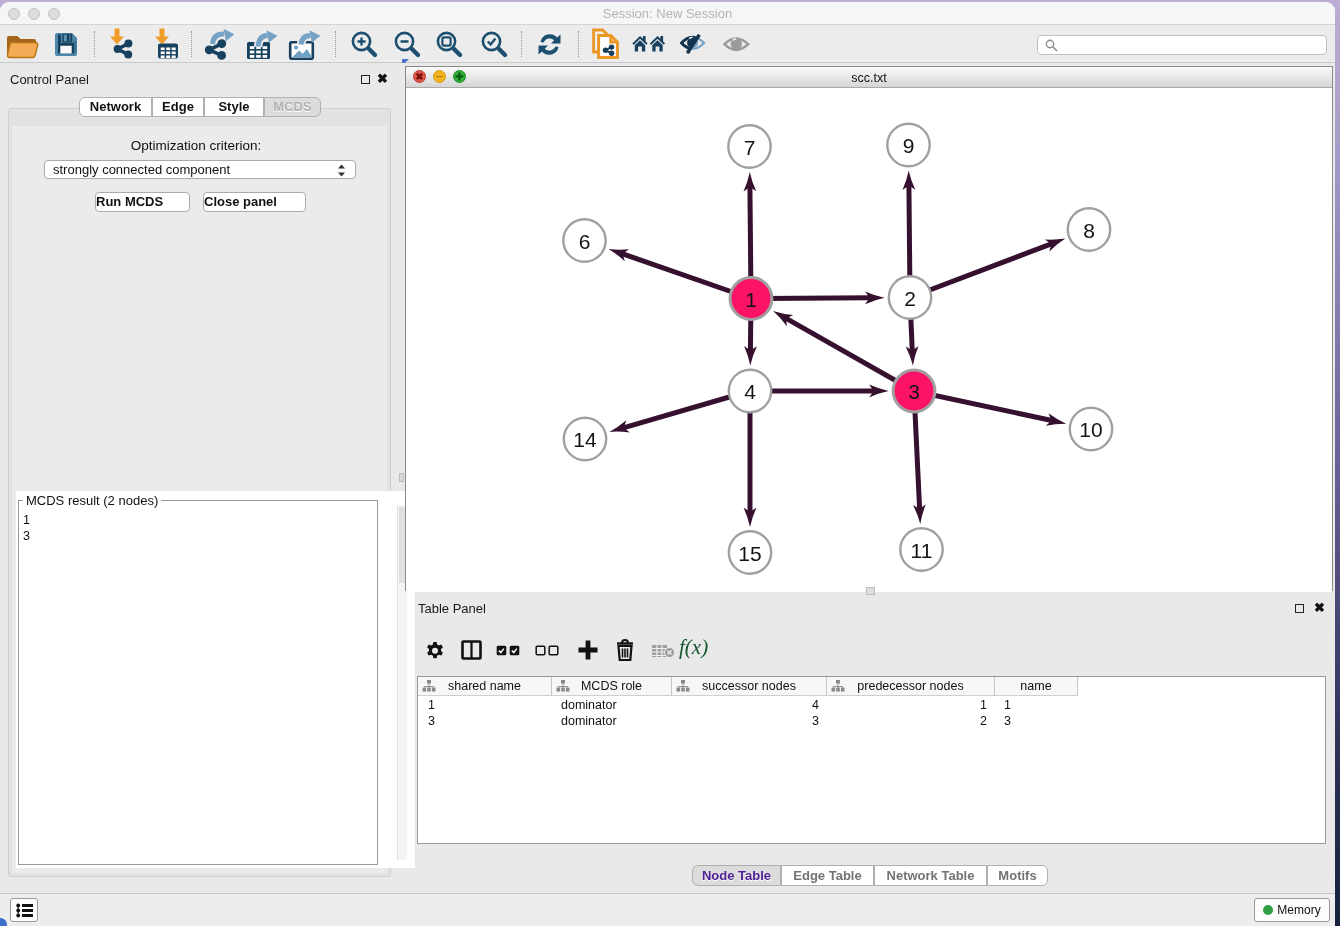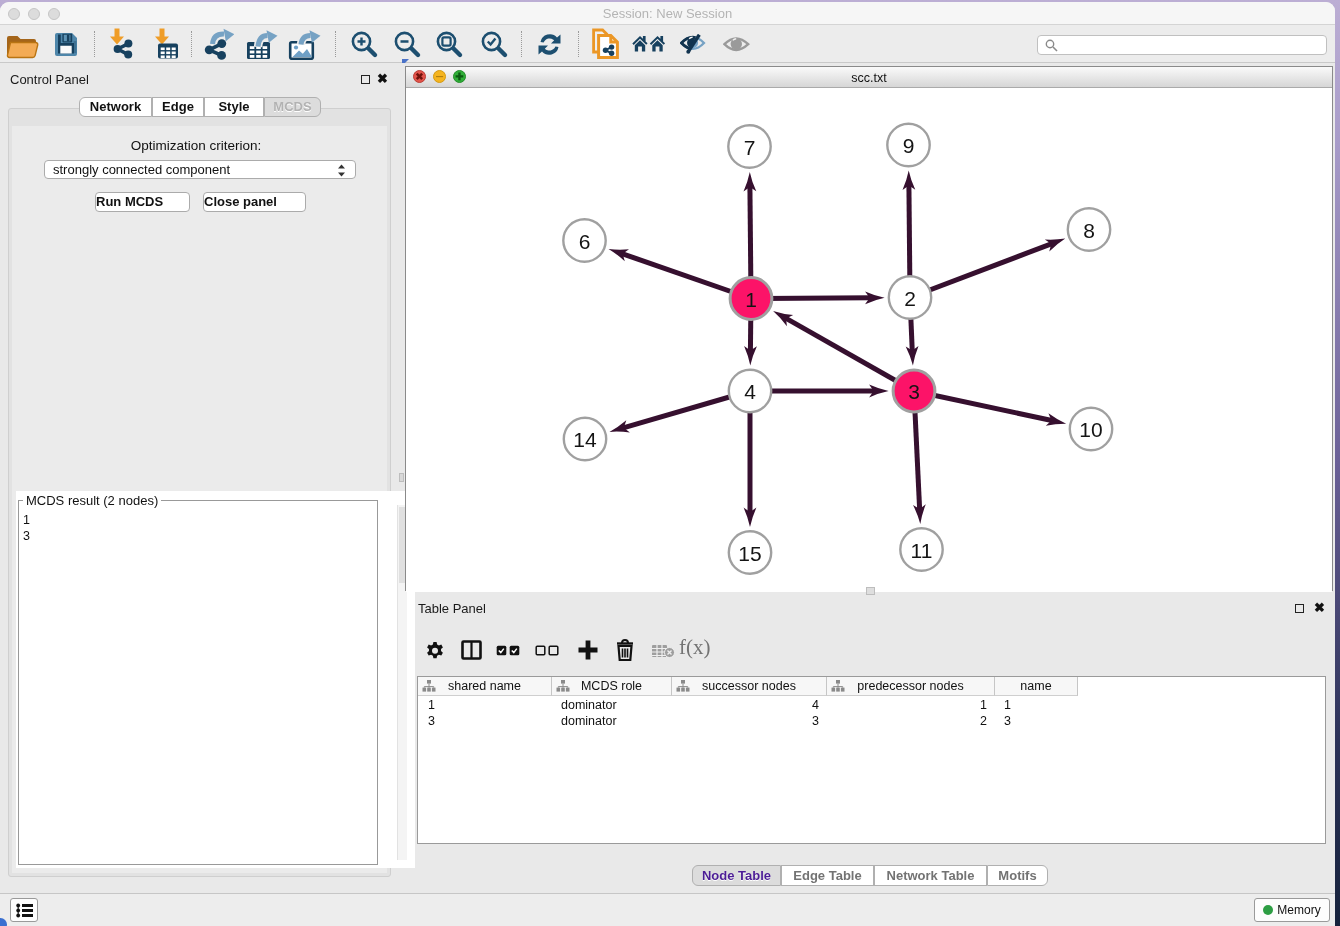--- a/index.html
+++ b/index.html
@@ -330,21 +330,21 @@
           <path d="M7.5 9.5 v9 M10 9.5 v9 M12.5 9.5 v9" stroke="#111" stroke-width="1.6"></path>
         </svg>
 <svg style="position:absolute;left:234px;top:6px" width="24" height="14" viewBox="0 0 24 14">
           <rect x="1" y="1" width="15" height="12" rx="1" fill="#9e9e9e"></rect>
           <g stroke="#efefef" stroke-width="1.2">
             <path d="M1 4.5 h15 M1 8 h15 M1 11.5 h15 M6 1 v12 M11 1 v12"></path>
           </g>
           <circle cx="18.5" cy="8.5" r="5" fill="#9e9e9e" stroke="#efefef" stroke-width="1"></circle>
           <path d="M16.5 6.5 l4 4 M20.5 6.5 l-4 4" stroke="#efefef" stroke-width="1.4"></path>
         </svg>
-<div style="position:absolute;left:262px;top:-3px;font-family:'Liberation Serif',serif;font-size:21px;color:#737373">f(x)</div>
+<div style="position:absolute;left:262px;top:-3px;font-family:'Liberation Serif',serif;font-style:italic;font-size:21px;color:#14532d">f(x)</div>
 
 </div>
     <div id="tblbox">
 <div class="hcell" style="left:0;width:134px"><svg class="hico" width="14" height="12" viewBox="0 0 14 12">
             <g fill="#8a8a8a">
               <rect x="5" y="0" width="4" height="3.6"></rect>
               <rect x="0.5" y="7.6" width="3.6" height="4"></rect>
               <rect x="5.2" y="7.6" width="3.6" height="4"></rect>
               <rect x="9.9" y="7.6" width="3.6" height="4"></rect>
               <path d="M7 3.6 v2.2 M2.3 7.6 v-1 h9.4 v1 M7 5.8 v1.8" stroke="#8a8a8a" fill="none"></path>

